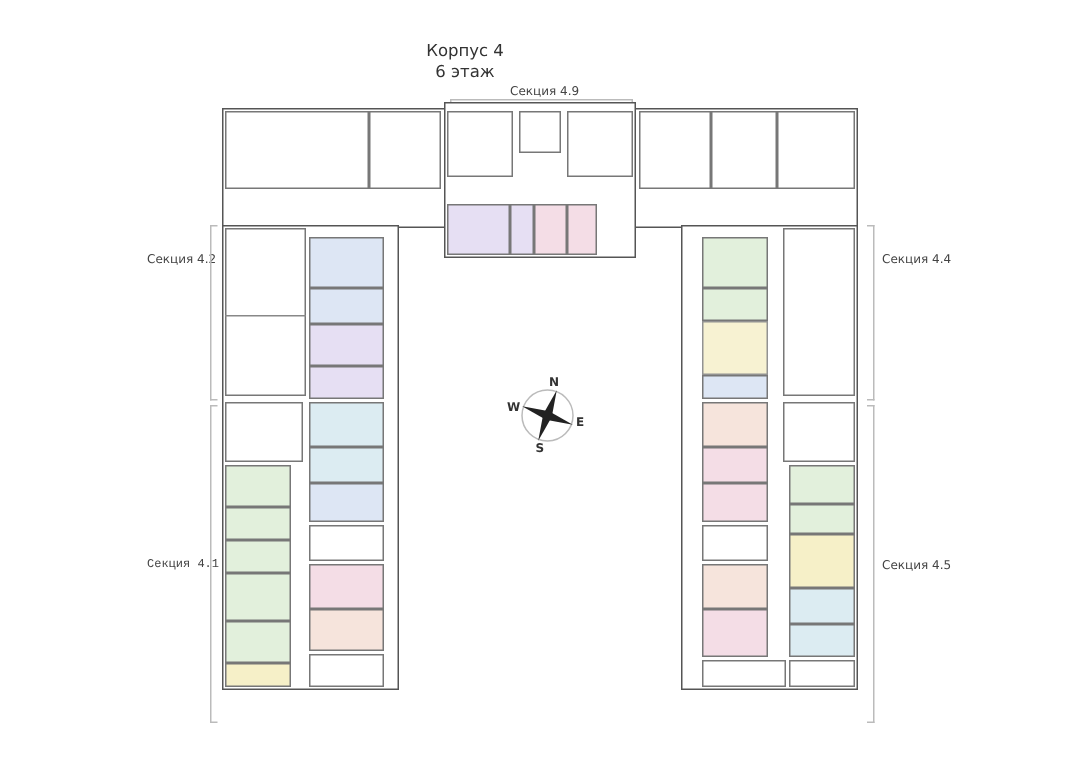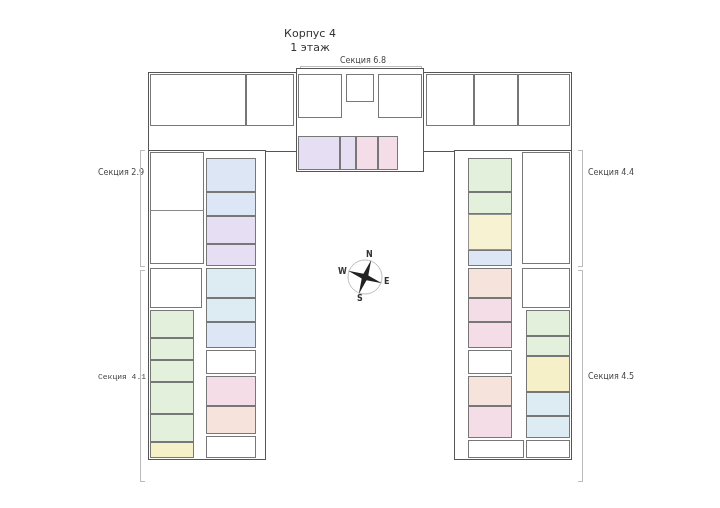--- a/index.html
+++ b/index.html
@@ -9,26 +9,26 @@
   .brace{position:absolute;border:1px solid #bbb;}
   .wall{position:absolute;border:1.5px solid #555;background:#fff;box-sizing:border-box;}
   .room{position:absolute;border:1px solid #777;box-sizing:border-box;}
   .inner{position:absolute;border-top:1px solid #888;}
   .compass{position:absolute;left:338px;top:250px;width:54px;height:54px;}
 </style>
 </head>
 <body>
 
 <div class="title" style="top:27px;">Корпус 4</div>
-<div class="title" style="top:41px;">1 этаж</div>
+<div class="title" style="top:41px;">6 этаж</div>
 
-<div class="sec-label" style="left:340px;top:56px;">Секция 6.8</div>
+<div class="sec-label" style="left:340px;top:56px;">Секция 4.9</div>
 <div class="brace" style="left:300px;top:66px;width:120px;height:4px;border-bottom:none;"></div>
 
-<div class="sec-label" style="left:98px;top:168px;">Секция 2.9</div>
+<div class="sec-label" style="left:98px;top:168px;">Секция 4.2</div>
 <div class="brace" style="left:140px;top:150px;width:4px;height:115px;border-right:none;"></div>
 
 <div class="sec-label" style="left:588px;top:168px;">Секция 4.4</div>
 <div class="brace" style="left:578px;top:150px;width:4px;height:115px;border-left:none;"></div>
 
 <div class="sec-label" style="left:98px;top:372px;font-family:Liberation Mono, monospace;">Секция 4.1</div>
 <div class="brace" style="left:140px;top:270px;width:4px;height:210px;border-right:none;"></div>
 
 <div class="sec-label" style="left:588px;top:372px;text-align:right;">Секция 4.5</div>
 <div class="brace" style="left:578px;top:270px;width:4px;height:210px;border-left:none;"></div>

